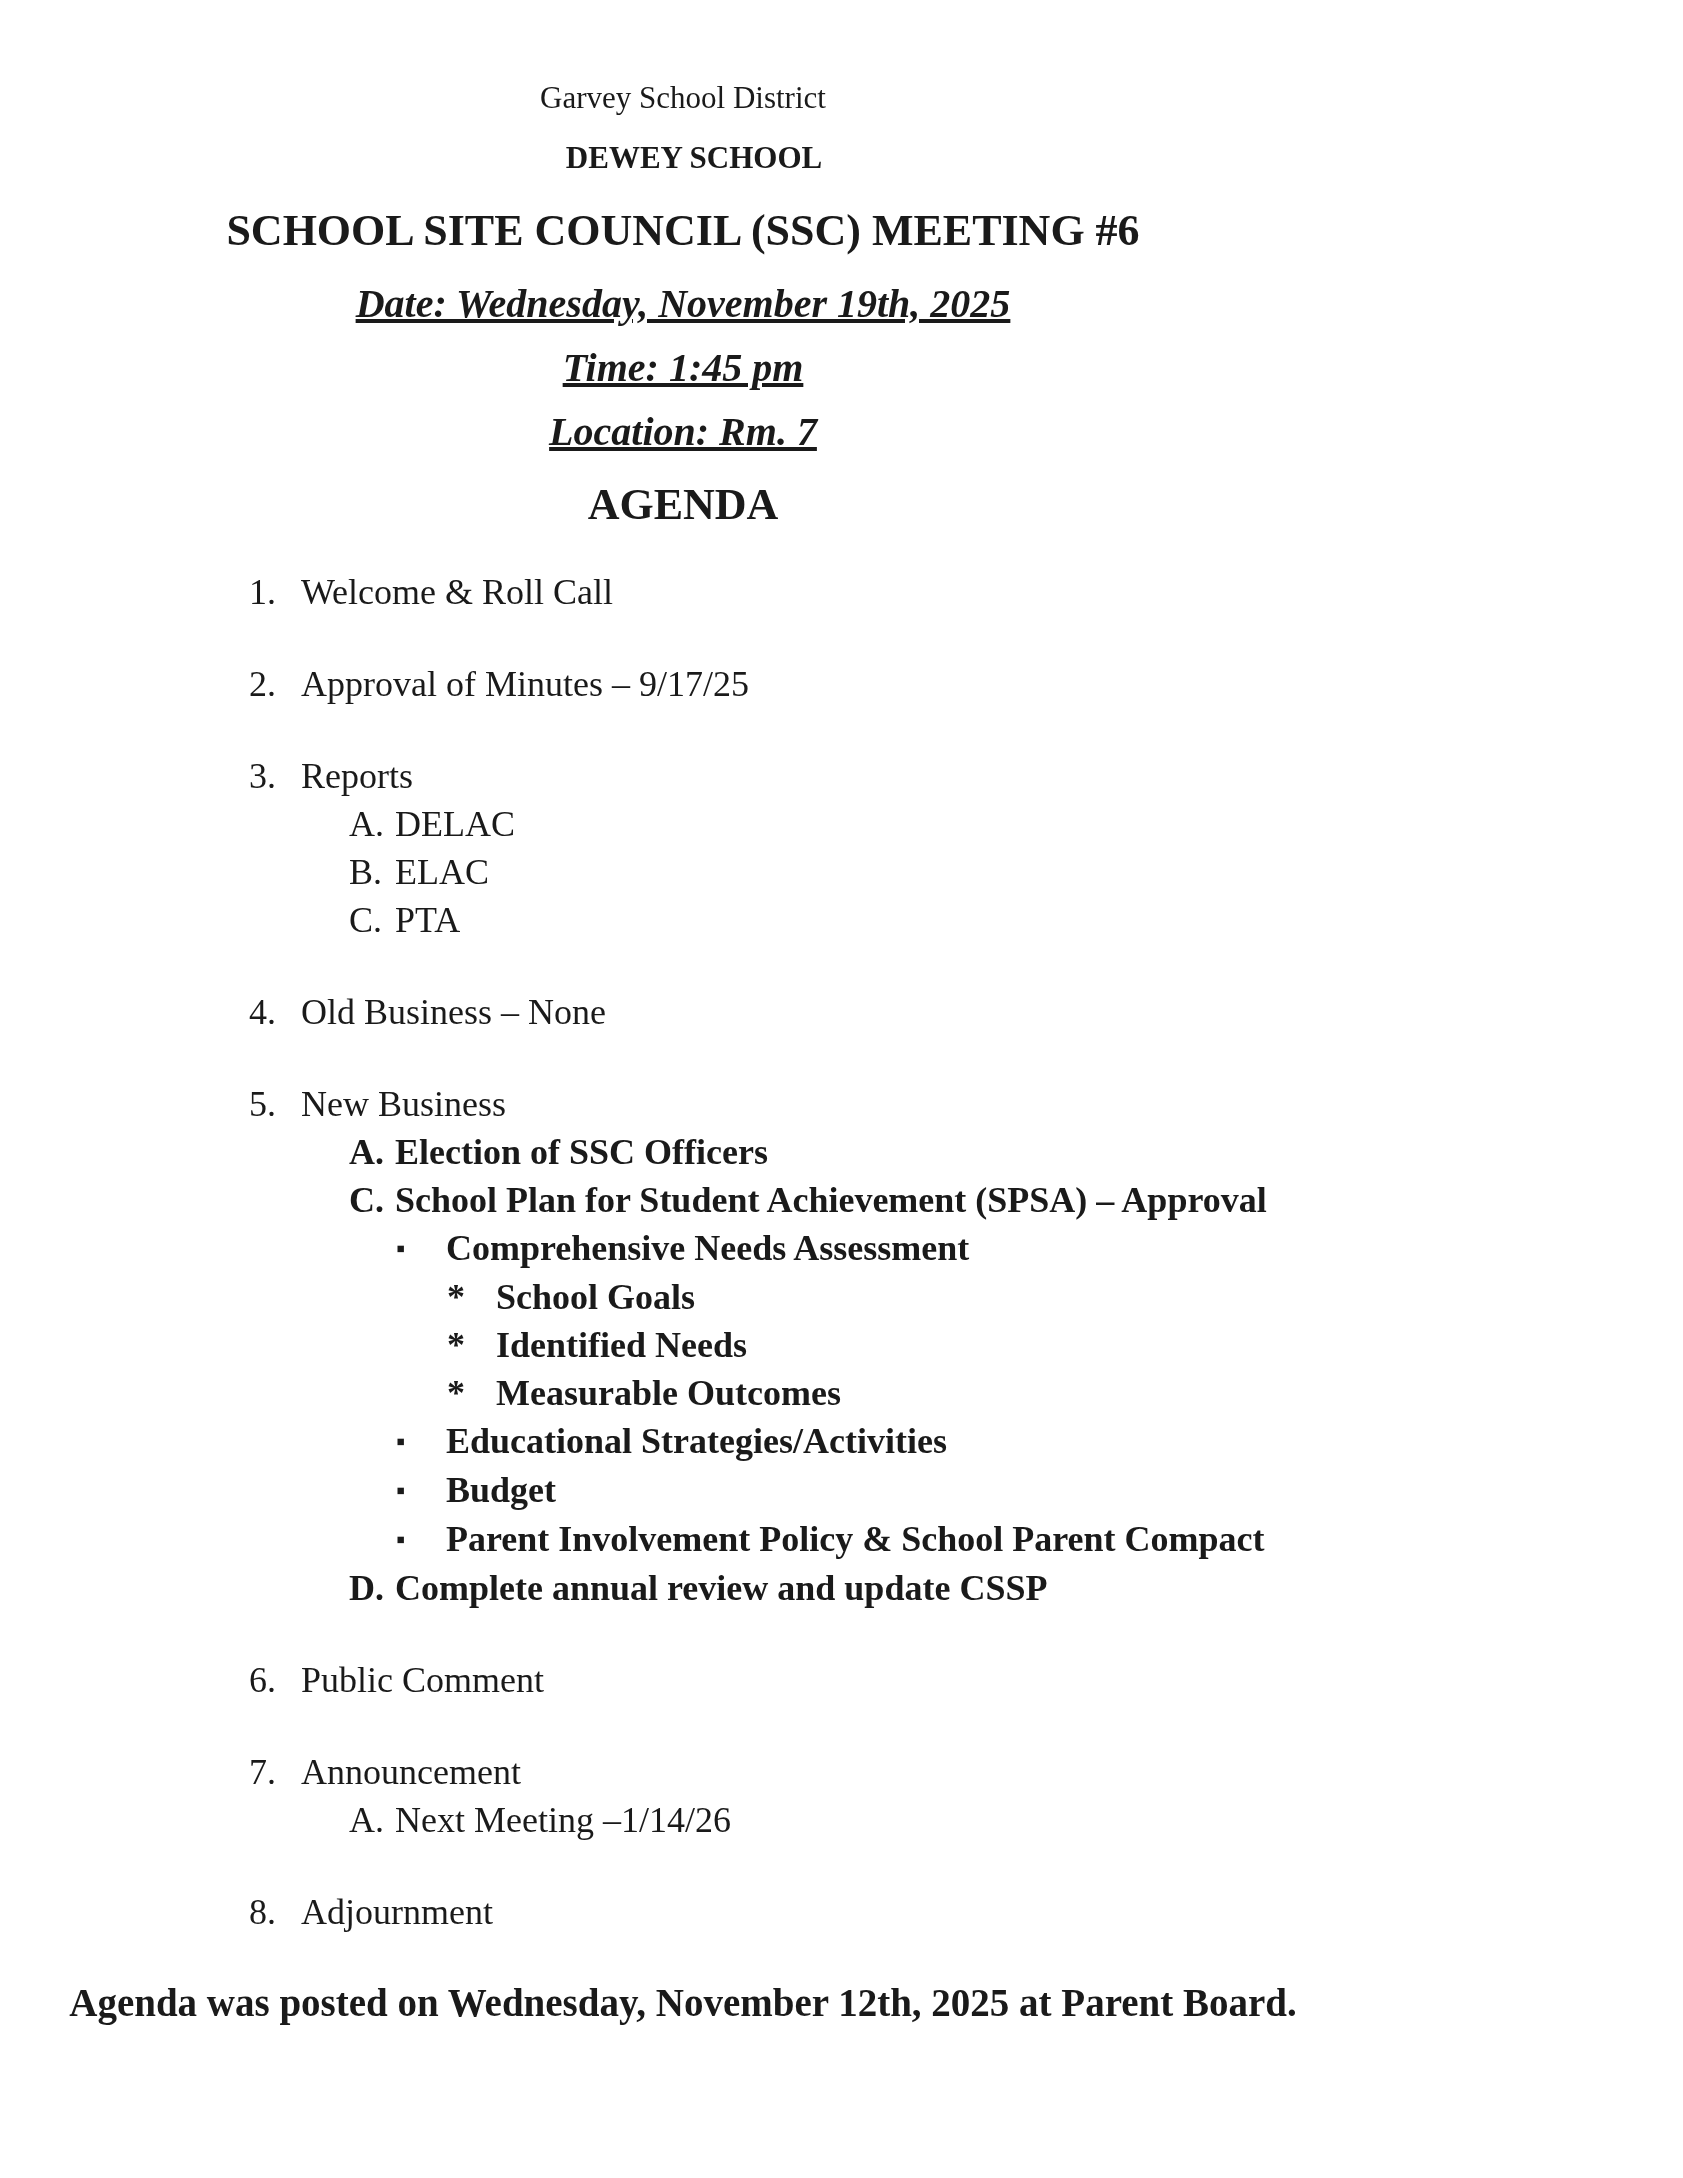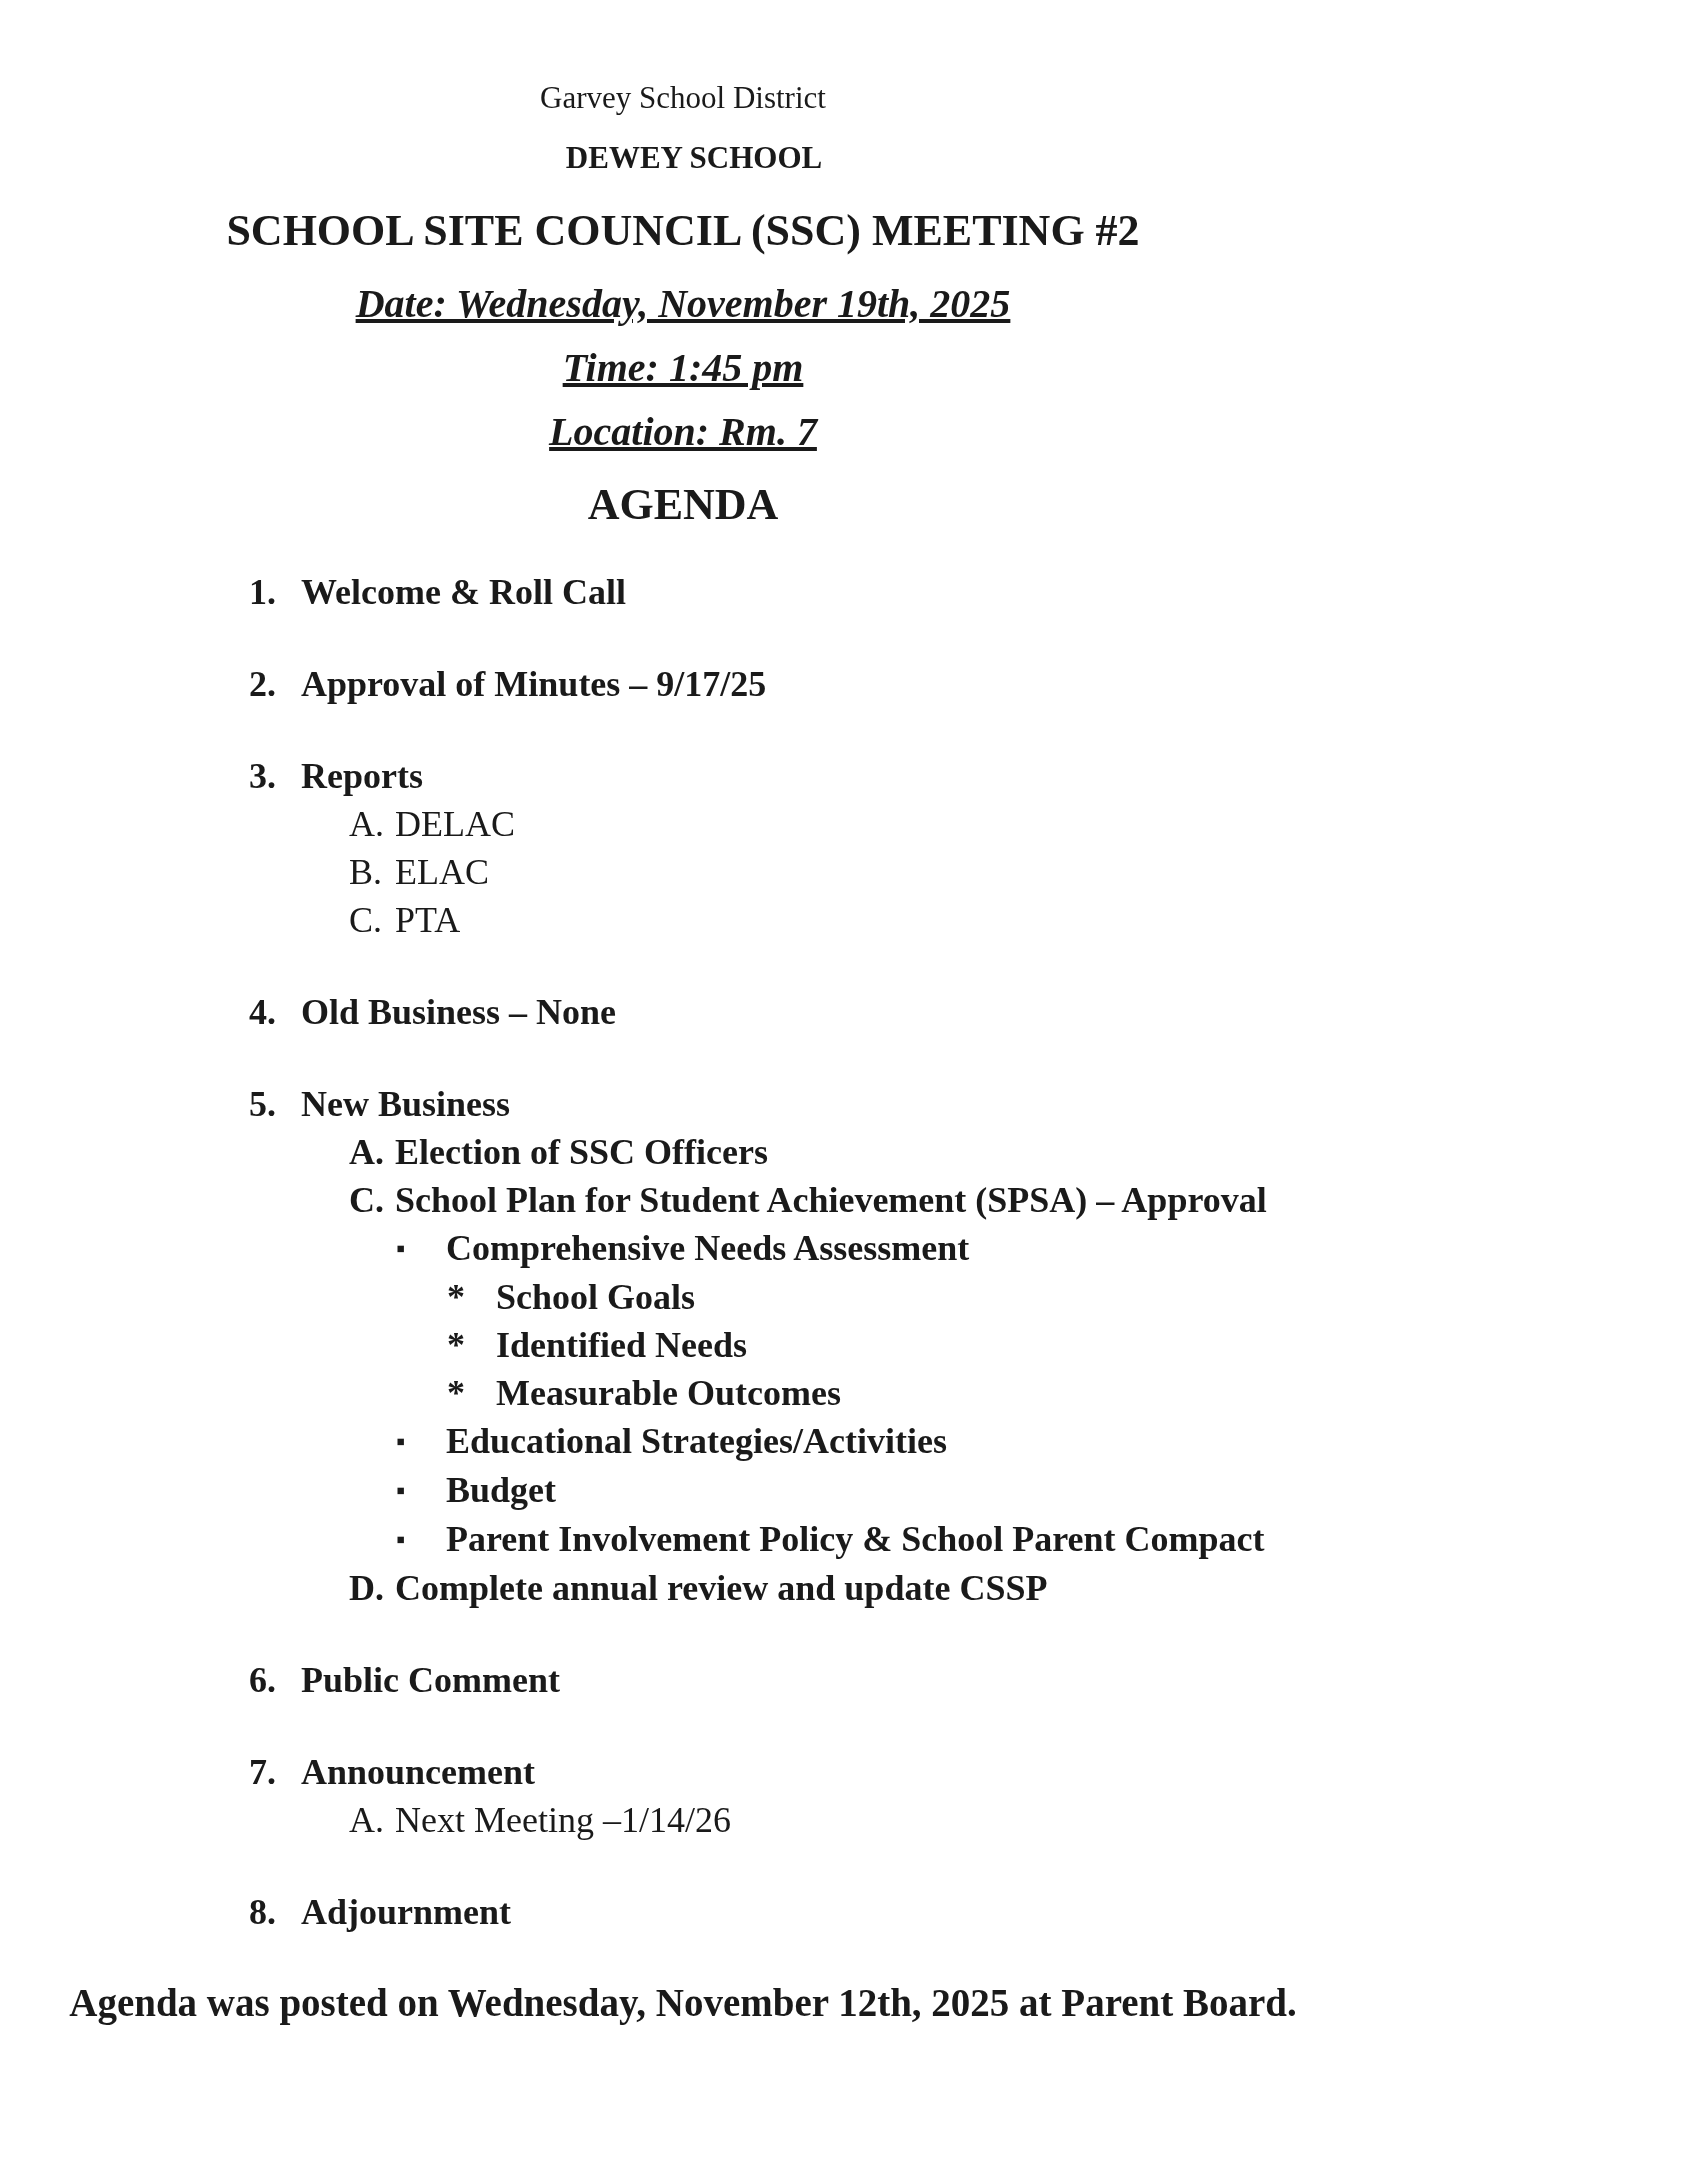--- a/index.html
+++ b/index.html
@@ -55,21 +55,21 @@
 
   .agenda-list {
     margin-top: 36px;
     font-size: 36px;
     line-height: 48px;
   }
   .line { white-space: nowrap; }
   .gap { margin-top: 44px; }
 
   
-  .l1 { padding-left: 249px; font-weight: bold; }
+  .l1 { padding-left: 249px; }
   .l2 { padding-left: 349px; }
   .l3 { padding-left: 396px; }
   .l4 { padding-left: 447px; }
 
   .marker { display: inline-block; }
   .m1 { width: 52px; }
   .m2 { width: 46px; }
   .m3 { width: 50px; }
   .m4 { width: 49px; }
 
@@ -86,21 +86,21 @@
   }
 </style>
 </head>
 <body>
 
 <div class="page">
 
   <header>
     <div class="center district">Garvey School District</div>
     <div class="center school">DEWEY SCHOOL</div>
-    <div class="center title">SCHOOL SITE COUNCIL (SSC) MEETING #2</div>
+    <div class="center title">SCHOOL SITE COUNCIL (SSC) MEETING #6</div>
     <div class="center meta first">Date: Wednesday, November 19th, 2025</div>
     <div class="center meta">Time: 1:45 pm</div>
     <div class="center meta">Location: Rm. 7</div>
     <div class="center agenda-heading">AGENDA</div>
   </header>
 
   <main class="agenda-list">
 
     <div class="line l1">
       <span class="marker m1">1.</span><span>Welcome &amp; Roll Call</span>

